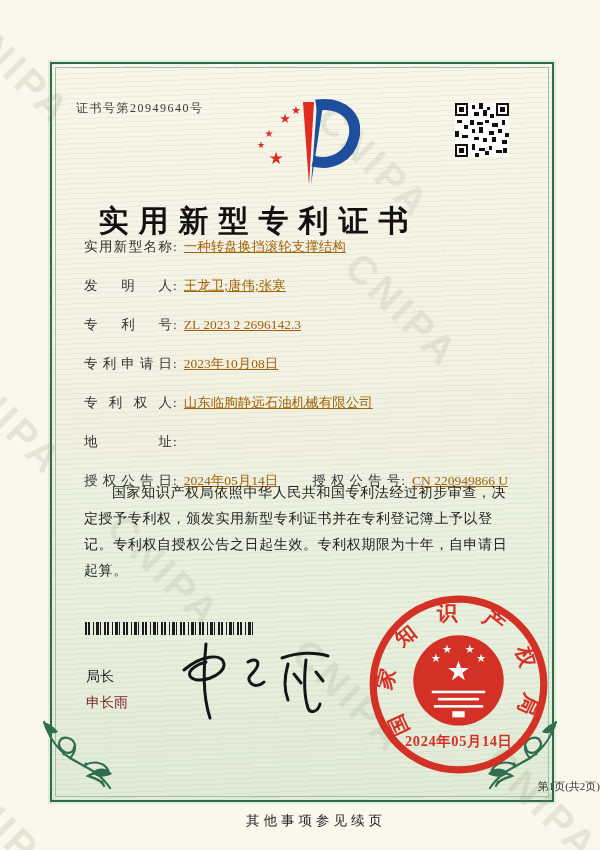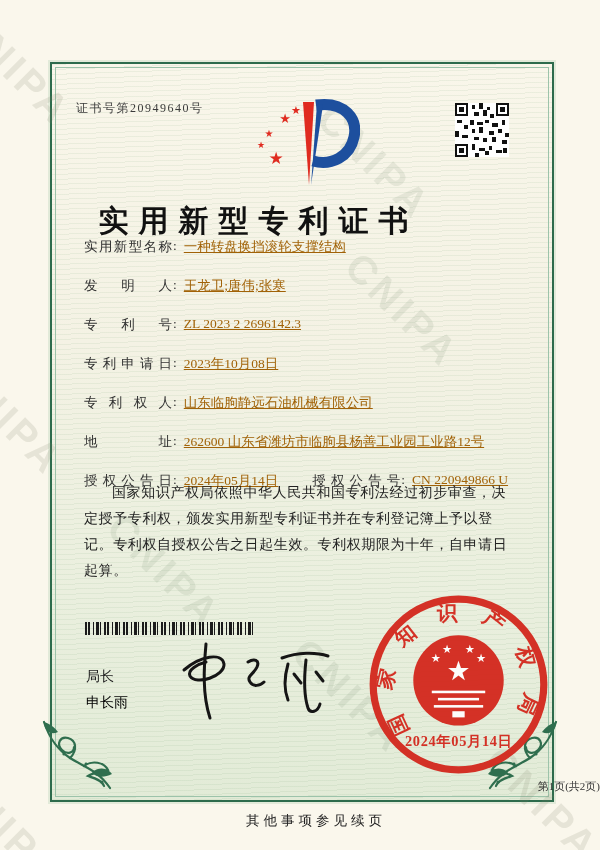--- a/index.html
+++ b/index.html
@@ -33,21 +33,21 @@
   .cert-no{position:absolute;left:76px;top:100px;z-index:2;font-size:12px;letter-spacing:1.5px;color:#3a3a3a;}
   .logo{position:absolute;left:250px;top:92px;z-index:2;}
   .qr{position:absolute;left:455px;top:103px;z-index:2;}
   .title{
     position:absolute;left:0;top:176px;width:507px;z-index:2;
     text-align:center;font-size:30px;font-weight:bold;letter-spacing:10px;
     padding-left:10px;box-sizing:border-box;color:#111;margin-top:25px;
   }
   
   .fields{position:absolute;left:84px;top:238px;width:440px;z-index:2;font-size:13.5px;}
-  .row{display:flex;align-items:flex-start;margin-bottom:21px;white-space:nowrap;}
+  .row{display:flex;align-items:center;margin-bottom:21px;white-space:nowrap;}
   .lbl{display:inline-block;width:88px;text-align:justify;text-align-last:justify;color:#333;}
   .colon{margin:0 7px 0 1px;color:#333;}
   .val{color:#a16207;text-decoration:underline;}
   .grant-gap{width:34px;}
   
   .paras{position:absolute;left:84px;top:480px;width:436px;z-index:2;
     font-size:14px;line-height:1.85;letter-spacing:0.6px;color:#222;}
   .paras p{margin:0 0 3px 0;text-indent:2em;}
   
   .barcode{
@@ -55,21 +55,21 @@
     background:repeating-linear-gradient(90deg,
       #1c1c1c 0 2px,rgba(0,0,0,0) 2px 3px,
       #1c1c1c 3px 5px,rgba(0,0,0,0) 5px 8px,
       #1c1c1c 8px 9px,rgba(0,0,0,0) 9px 11px,
       #1c1c1c 11px 14px,rgba(0,0,0,0) 14px 15px,
       #1c1c1c 15px 16px,rgba(0,0,0,0) 16px 19px);
   }
   .sig-title{position:absolute;left:86px;top:668px;z-index:2;font-size:14px;
     font-family:Liberation Sans, sans-serif;color:#222;}
   .sig-name{position:absolute;left:86px;top:694px;z-index:2;font-size:14px;
-    font-family:"Liberation Sans","DejaVu Sans",sans-serif;color:#000000;}
+    font-family:"Liberation Sans","DejaVu Sans",sans-serif;color:#7f1d1d;}
   .sig-hand{position:absolute;left:170px;top:636px;z-index:2;}
   .seal{position:absolute;left:366px;top:592px;z-index:3;opacity:0.94;}
   .page-info{position:absolute;left:0;top:779px;width:600px;z-index:2;text-align:right;font-size:11px;color:#333;}
   .cont-note{position:absolute;left:16px;top:812px;width:600px;z-index:2;text-align:center;
     font-size:13.5px;letter-spacing:4px;color:#222;}
   .flourish{position:absolute;z-index:2;}
   .flourish.left{left:42px;top:720px;transform:scaleX(-1);}
   .flourish.right{left:486px;top:720px;}
 </style>
 </head>
@@ -175,21 +175,20 @@
     <span class="val">2023年10月08日</span>
   </div>
   <div class="row">
     <span class="lbl">专利权人</span>
       <span class="colon">:</span>
     <span class="val">山东临朐静远石油机械有限公司</span>
   </div>
   <div class="row">
     <span class="lbl">地址</span>
       <span class="colon">:</span>
-    <span class="val">262600 山东省潍坊市临朐县杨善工业园工业路12号</span>
   </div>
   <div class="row">
     <span class="lbl">授权公告日</span>
       <span class="colon">:</span>
     <span class="val">2024年05月14日</span>
     <span class="grant-gap"></span>
     <span class="lbl">授权公告号</span>
       <span class="colon">:</span>
     <span class="val">CN 220949866 U</span>
   </div>

